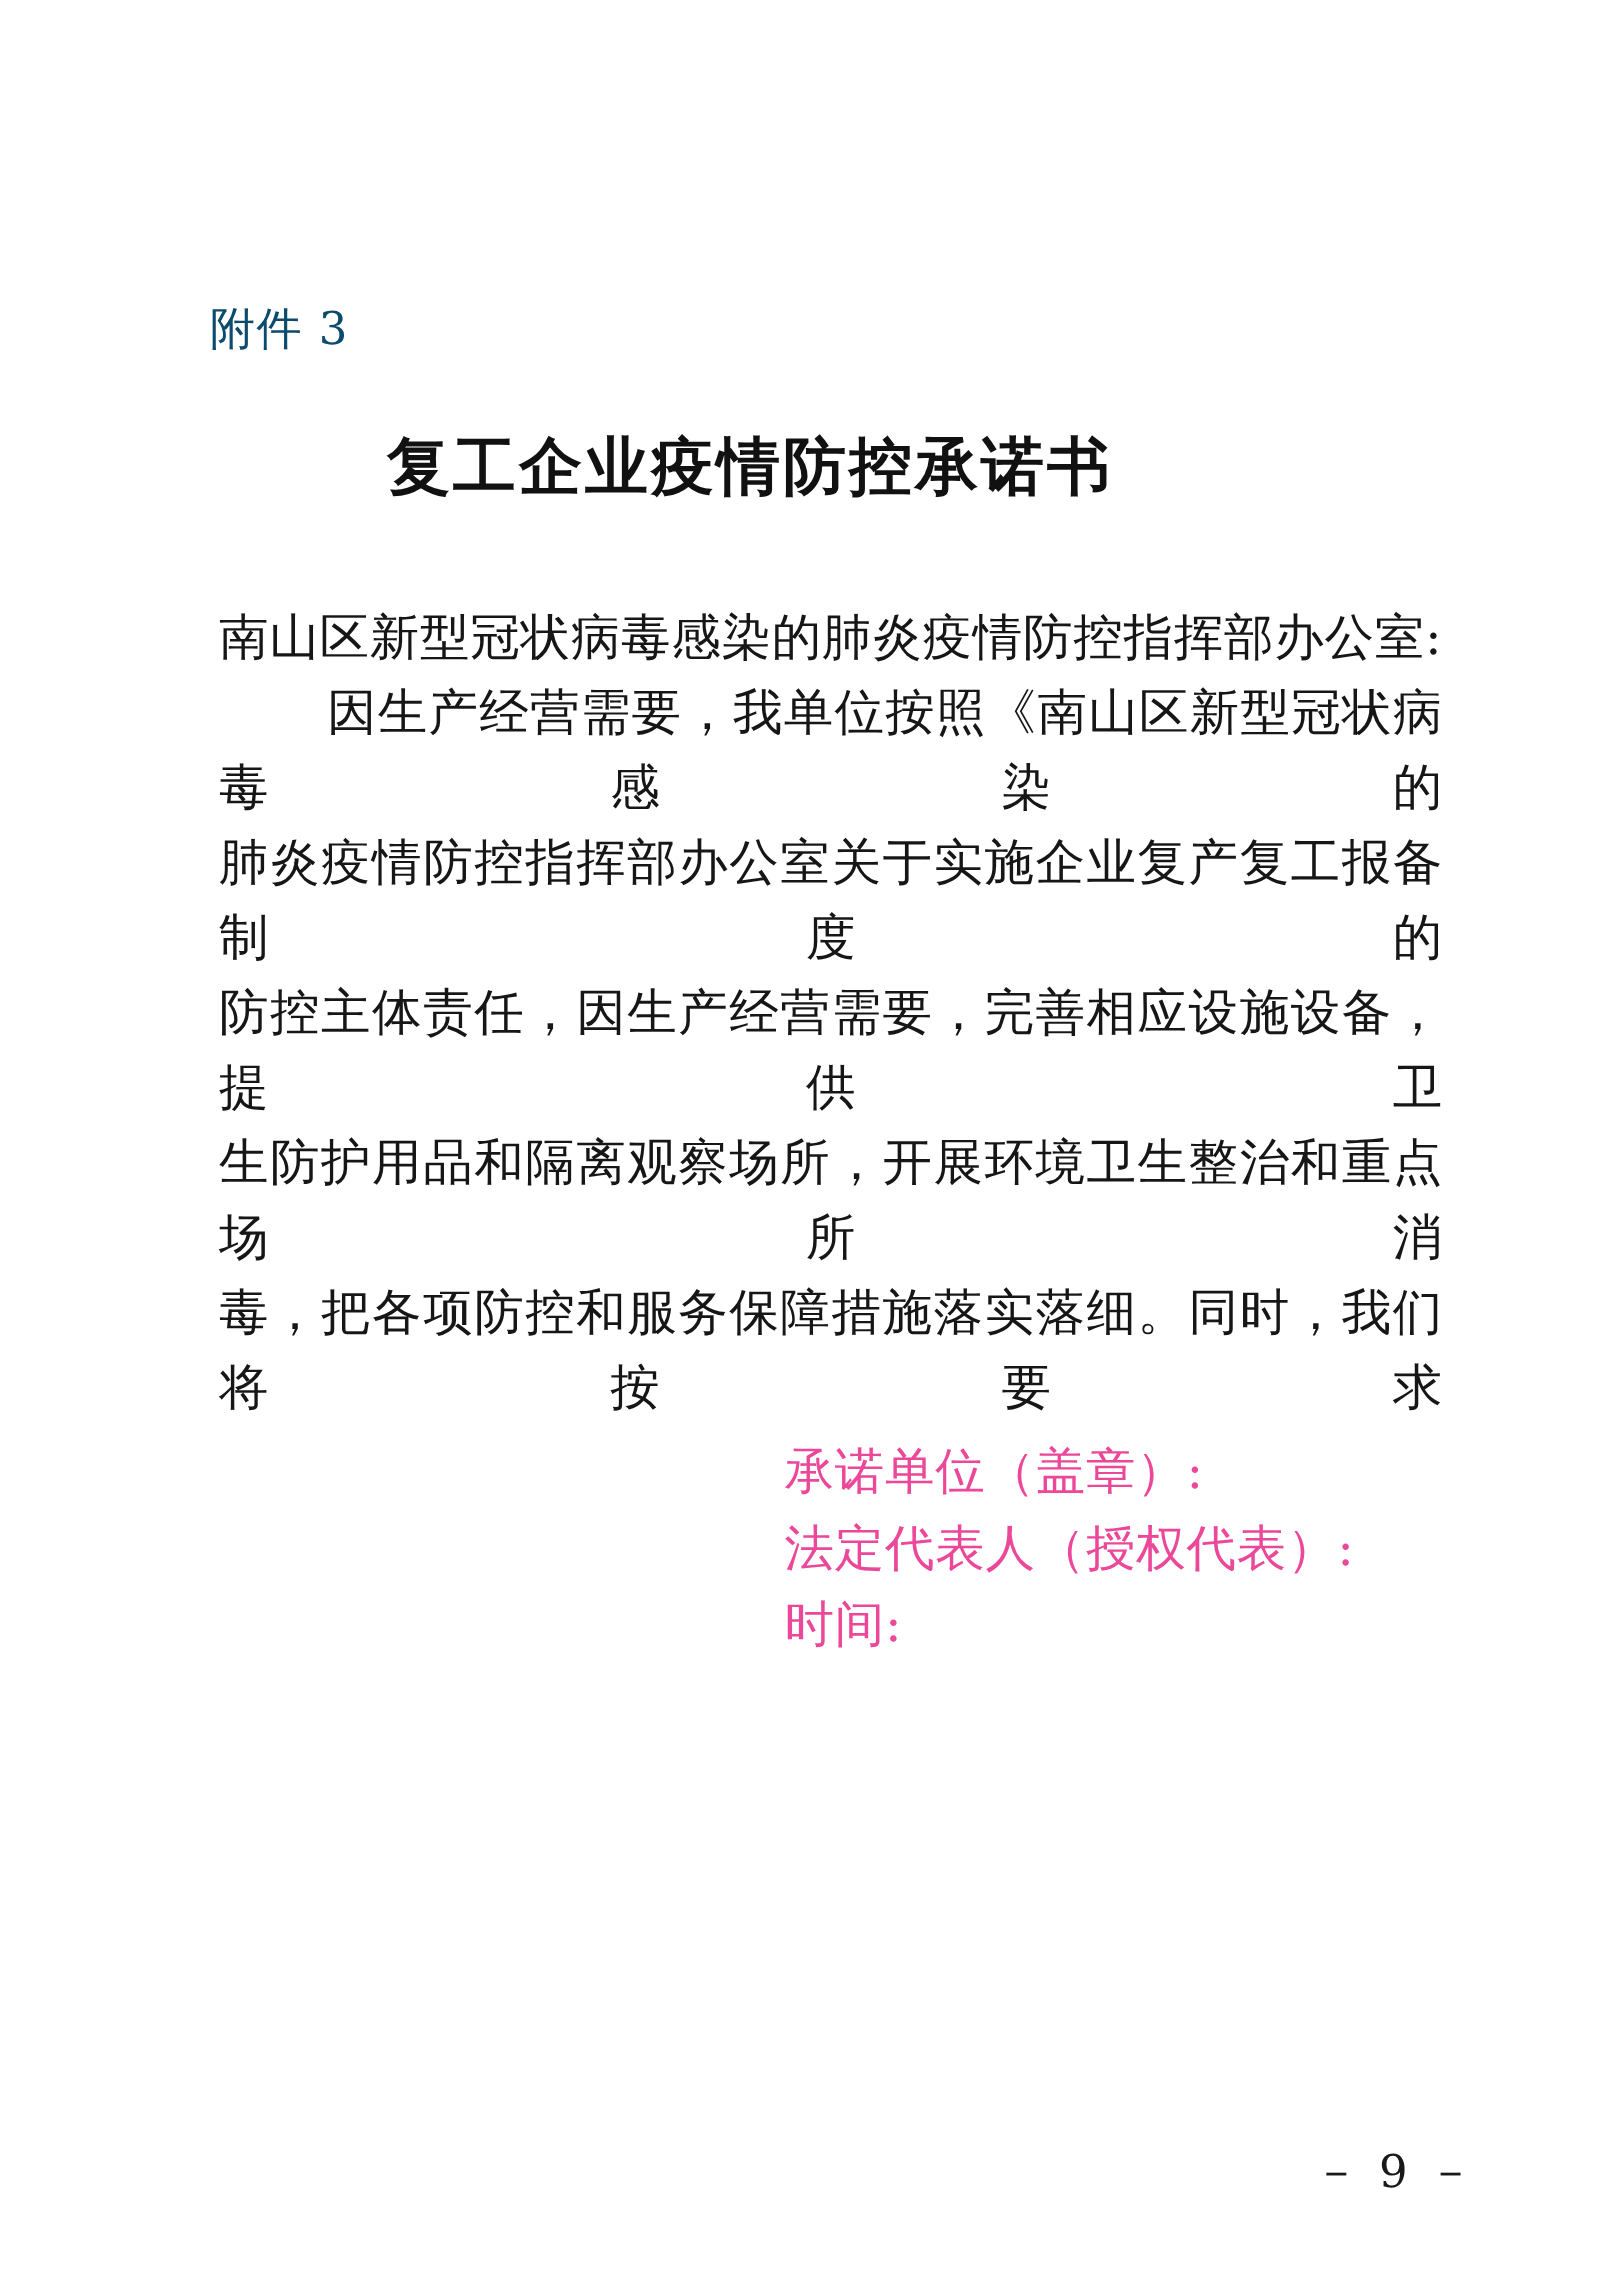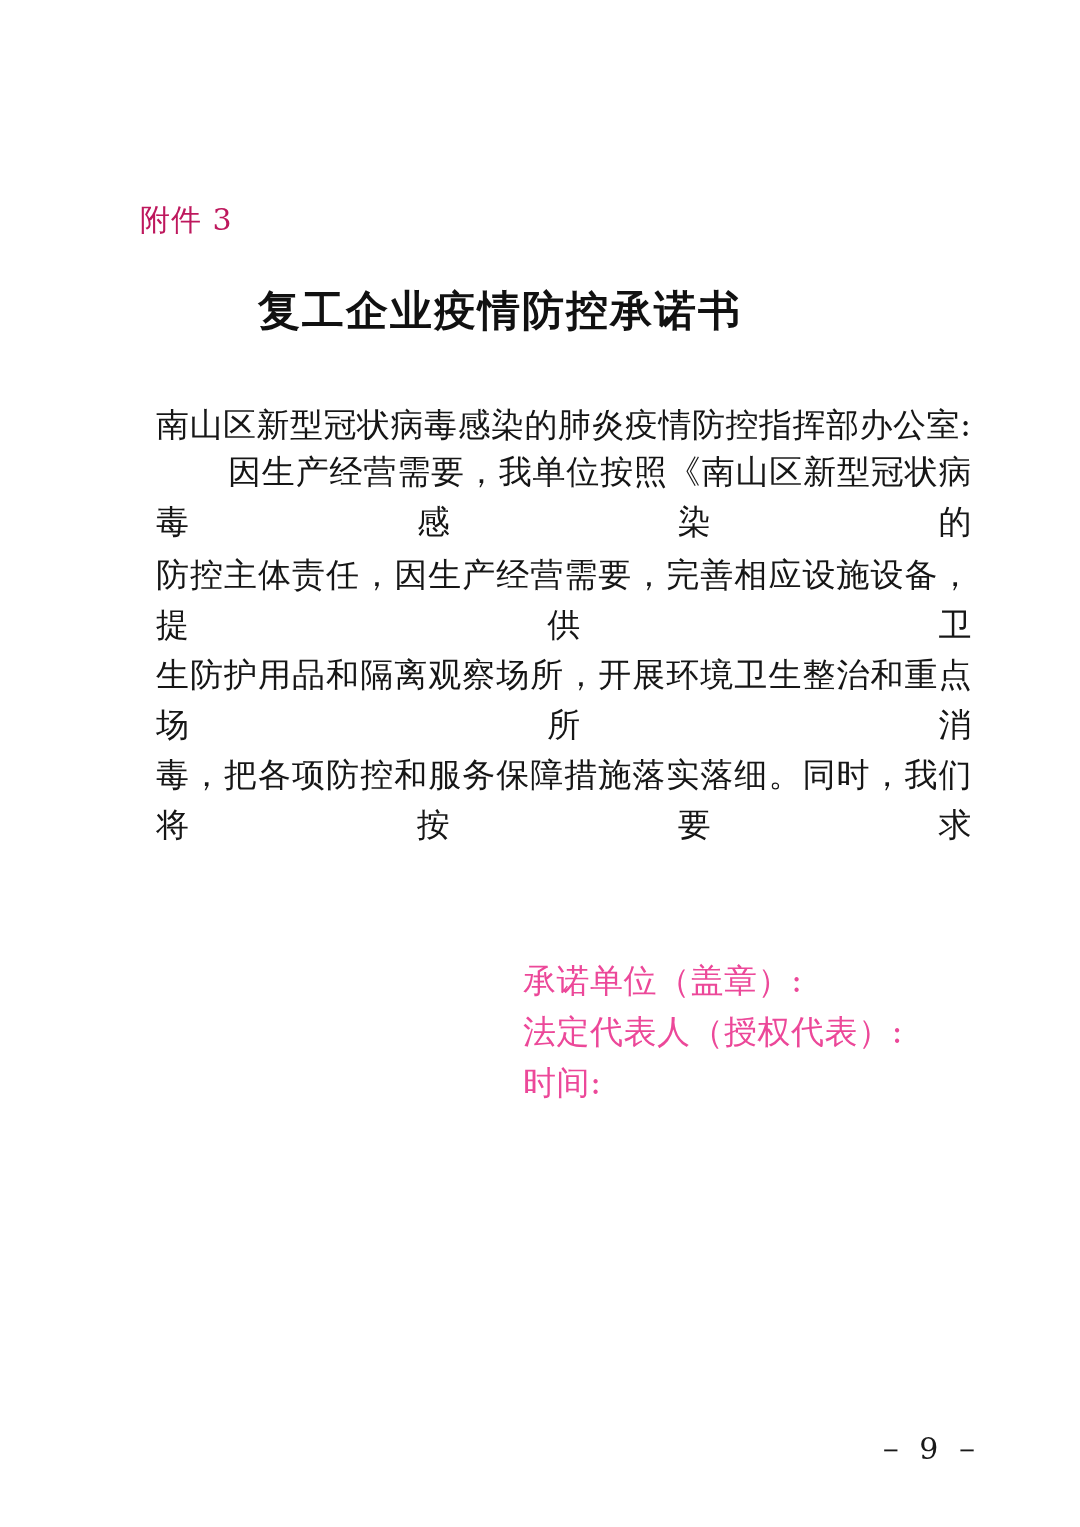--- a/index.html
+++ b/index.html
@@ -19,55 +19,54 @@
 
   
   .attachment-label {
     position: absolute;
     left: 140px;
     top: 199px;
     font-size: 30px;
     line-height: 42px;
     letter-spacing: 1px;
     white-space: pre;
-    color: #be185d;
+    color: #0c4a6e;
   }
 
   
   .doc-title {
     position: absolute;
     left: 0;
     right: 0;
     top: 283px;
     text-align: center;
     font-size: 42px;
     line-height: 56px;
     font-weight: 700;
     letter-spacing: 2px;
     color: #111111;
     padding-right: 80px;
   }
 
   
   .body-block {
     position: absolute;
-    left: 156px;
+    left: 146px;
     top: 400px;
     width: 816px;
   }
   .body-line {
     font-size: 33px;
     line-height: 50px;
     letter-spacing: 0.5px;
     white-space: pre;
     color: #161616;
   }
   .body-line.indent {
     text-indent: 72px;
-    font-family: Liberation Mono, monospace;
   }
   .body-line.justify {
     white-space: normal;
     text-align: justify;
     text-align-last: justify;
   }
 
   
   .signature-block {
     position: absolute;
@@ -106,20 +105,21 @@
   <div class="attachment-label">附件 3</div>
 
   <div class="doc-title">复工企业疫情防控承诺书</div>
 
   <div class="body-block">
 
     <div class="body-line">南山区新型冠状病毒感染的肺炎疫情防控指挥部办公室:</div>
 
     <div class="body-line indent justify">因生产经营需要，我单位按照《南山区新型冠状病毒感染的</div>
 
+    <div class="body-line justify">肺炎疫情防控指挥部办公室关于实施企业复产复工报备制度的</div>
 
 
     <div class="body-line justify">防控主体责任，因生产经营需要，完善相应设施设备，提供卫</div>
 
     <div class="body-line justify">生防护用品和隔离观察场所，开展环境卫生整治和重点场所消</div>
 
     <div class="body-line justify">毒，把各项防控和服务保障措施落实落细。同时，我们将按要求</div>
 
 
 

